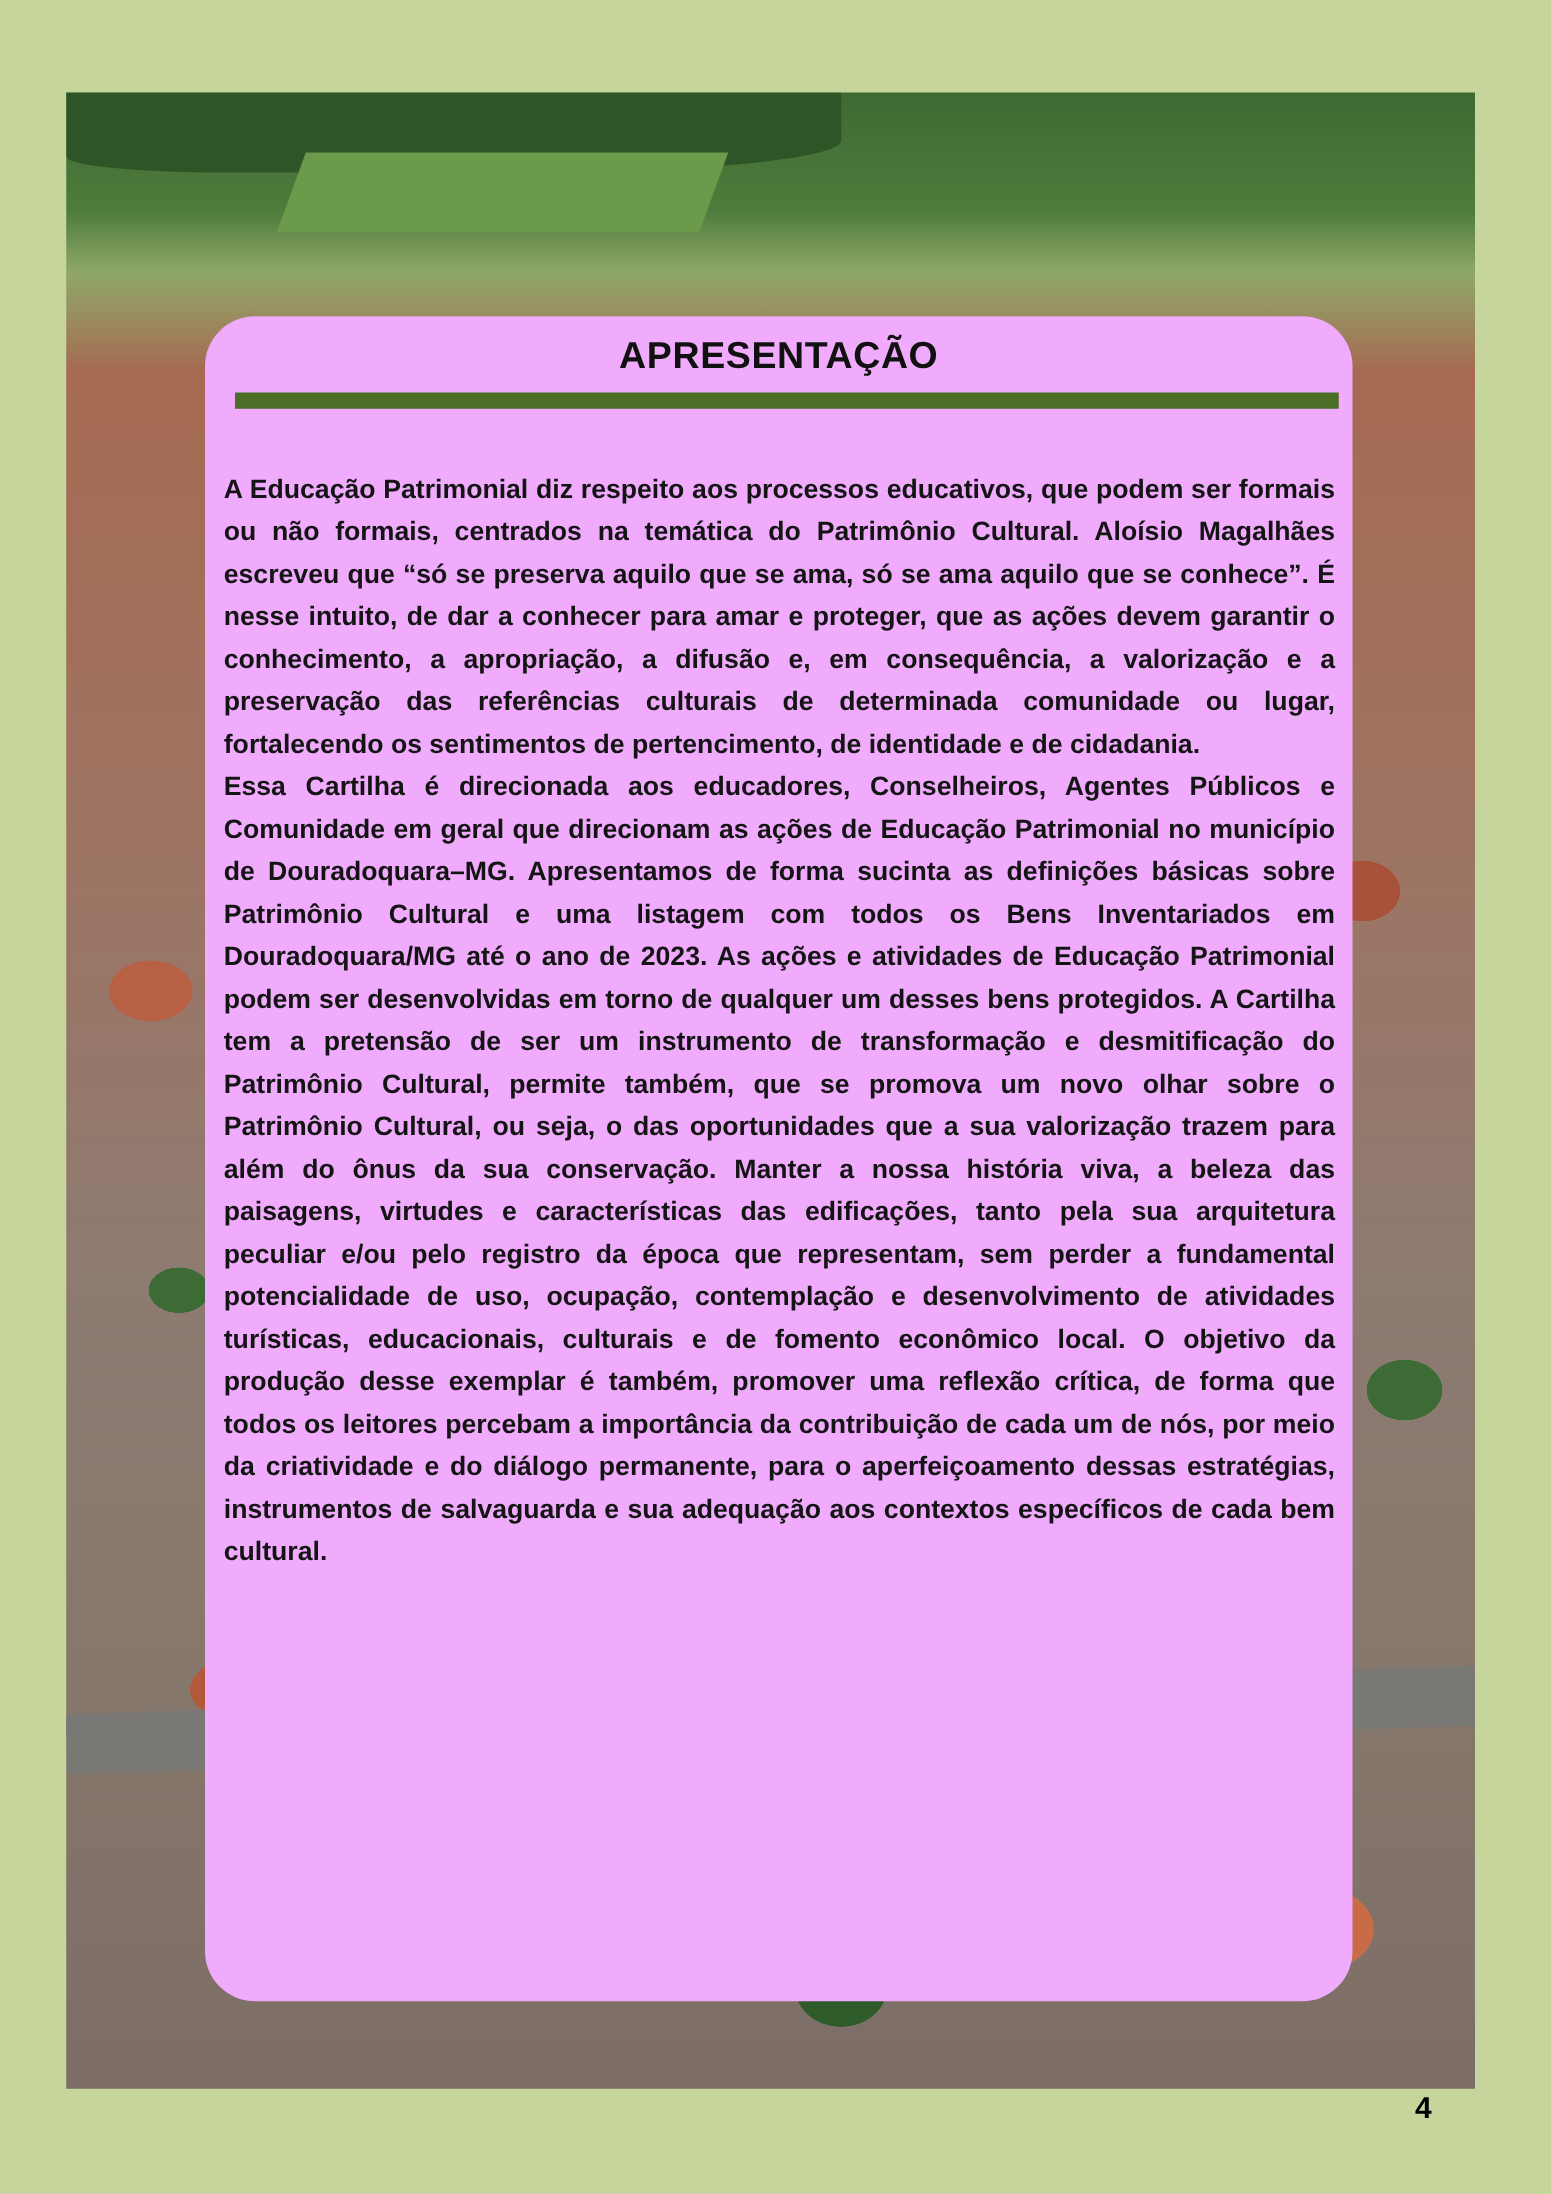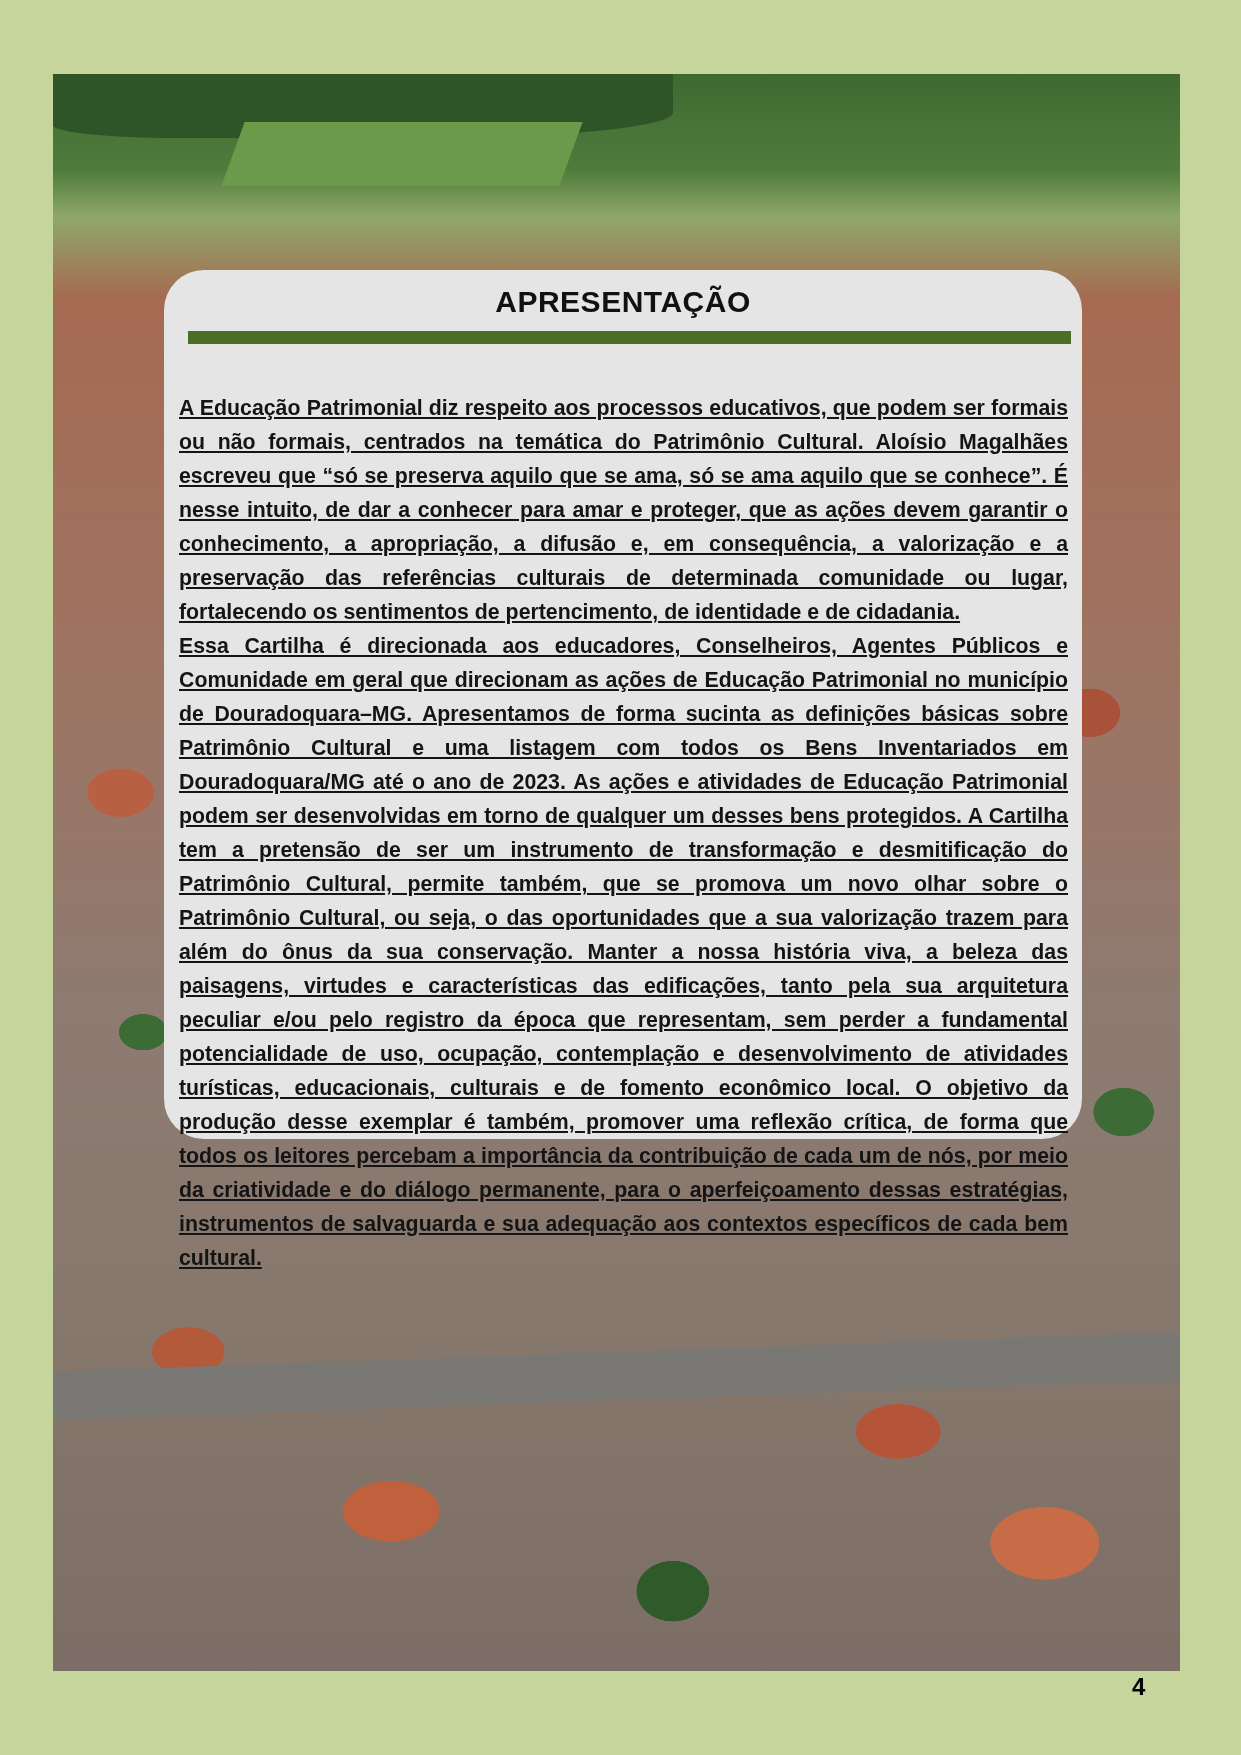--- a/index.html
+++ b/index.html
@@ -30,38 +30,38 @@
     }
     .photo .trees {
       position: absolute; left: 0; top: 0; width: 55%; height: 4%;
       background: #2e5428; border-radius: 0 0 40% 20%;
     }
     .photo .road {
       position: absolute; left: 0; top: 80%; width: 100%; height: 3%;
       background: #7a7875; transform: rotate(-2deg);
     }
     .panel {
-      position: absolute; left: 164px; top: 270px; width: 918px; height: 869px;
-      background: #e5e5e5; border-radius: 40px;
+      position: absolute; left: 164px; top: 253px; width: 918px; height: 1348px;
+      background: #f0abfc; border-radius: 40px;
     }
     .title {
       position: absolute; left: 0; right: 0; top: 15px;
       text-align: center; font-weight: bold; font-size: 30px; color: #111;
       letter-spacing: 0.5px;
     }
     .rule {
       position: absolute; left: 24px; top: 61px; width: 883px; height: 13px;
       background: #4b6e27;
     }
     .body-text {
       position: absolute; left: 15px; top: 121px; width: 889px;
       font-size: 21.3px; line-height: 34px; font-weight: bold; color: #141414;
       text-align: justify;
     }
-    .body-text p { margin: 0; text-decoration: underline; }
+    .body-text p { margin: 0; }
     .page-number {
       position: absolute; left: 1132px; top: 1673px;
       font-weight: bold; font-size: 24px; color: #000;
     }
   </style>
 </head>
 <body>
 
 <div class="photo">
   <div class="trees"></div>

